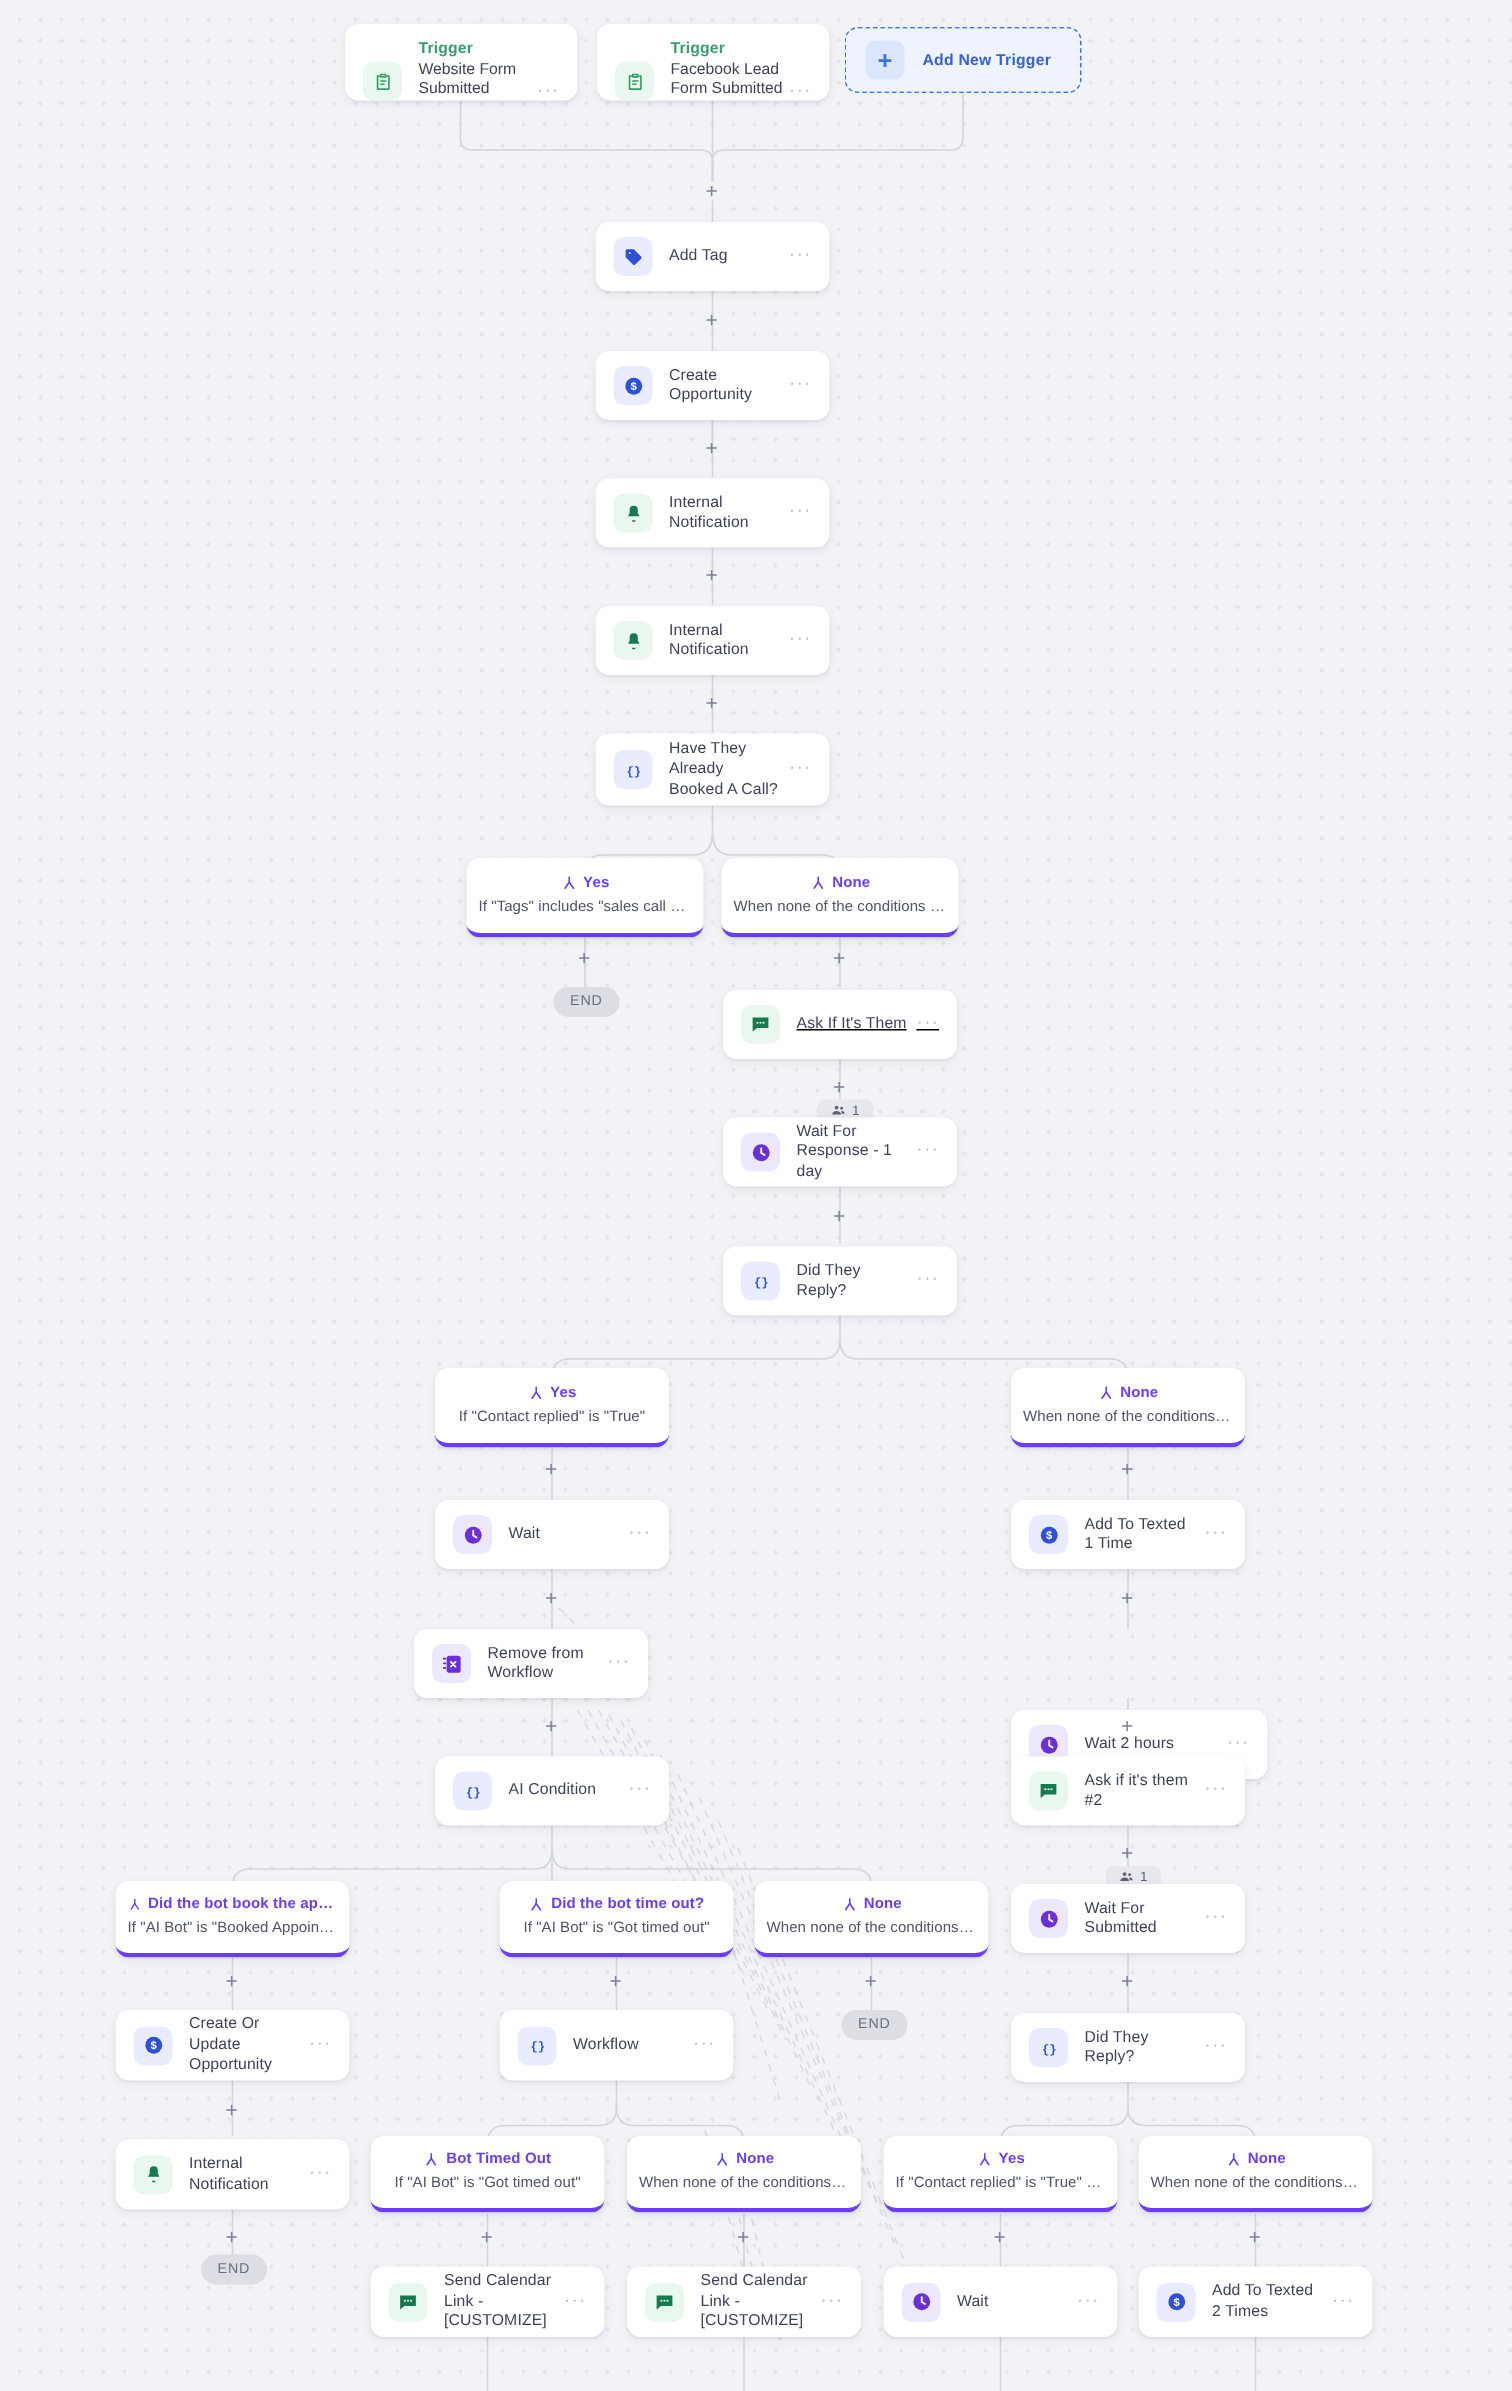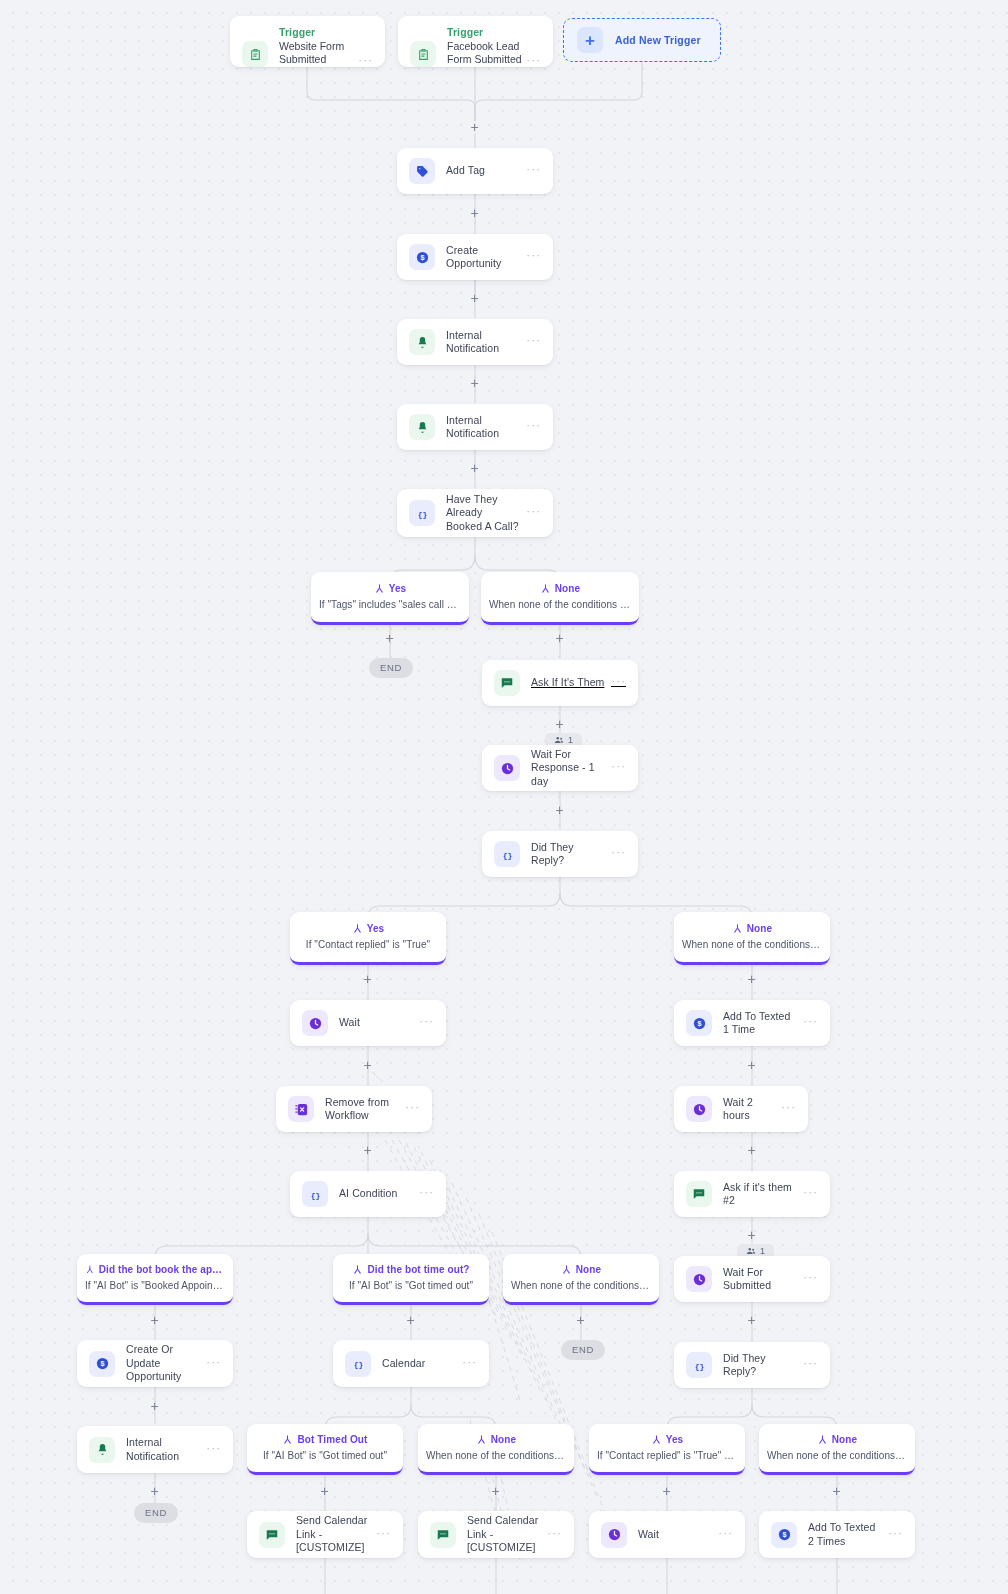--- a/index.html
+++ b/index.html
@@ -455,21 +455,21 @@
   <div class="node" style="left:674px; top:1000px; width:156px; height:46px;">
     <div class="ico blue">
       <svg class="gl" width="15" height="15" viewBox="0 0 24 24">
           <circle cx="12" cy="12" r="9" fill="#2f4fd8"></circle>
           <text x="12" y="16.5" font-size="12" font-family="Liberation Sans, sans-serif" font-weight="bold" fill="#fff" text-anchor="middle">$</text>
         </svg>
     </div>
     <div class="label">Add To Texted 1 Time</div>
     <div class="dots">···</div>
   </div>
-  <div class="node" style="left:674px; top:1086px; width:134px; height:46px;">
+  <div class="node" style="left:674px; top:1140px; width:171px; height:46px;">
     <div class="ico purple">
       <svg class="gl" width="15" height="15" viewBox="0 0 24 24">
           <circle cx="12" cy="12" r="9" fill="#6b2fd8"></circle>
           <path d="M12 7v5.3l3.4 2" stroke="#fff" stroke-width="2" fill="none" stroke-linecap="round"></path>
         </svg>
     </div>
     <div class="label">Wait 2 hours</div>
     <div class="dots">···</div>
   </div>
   <div class="node" style="left:674px; top:1171px; width:156px; height:46px;">
@@ -550,21 +550,21 @@
     </div>
     <div class="label">Create Or Update Opportunity</div>
     <div class="dots">···</div>
   </div>
   <div class="node" style="left:333px; top:1340px; width:156px; height:47px;">
     <div class="ico blue">
       <svg class="gl" width="15" height="15" viewBox="0 0 24 24">
           <text x="12" y="17" font-size="13" font-family="Liberation Mono, monospace" font-weight="bold" fill="#2f4fd8" text-anchor="middle">{}</text>
         </svg>
     </div>
-    <div class="label">Calendar</div>
+    <div class="label">Workflow</div>
     <div class="dots">···</div>
   </div>
   <div class="node" style="left:674px; top:1342px; width:156px; height:46px;">
     <div class="ico blue">
       <svg class="gl" width="15" height="15" viewBox="0 0 24 24">
           <text x="12" y="17" font-size="13" font-family="Liberation Mono, monospace" font-weight="bold" fill="#2f4fd8" text-anchor="middle">{}</text>
         </svg>
     </div>
     <div class="label">Did They Reply?</div>
     <div class="dots">···</div>

